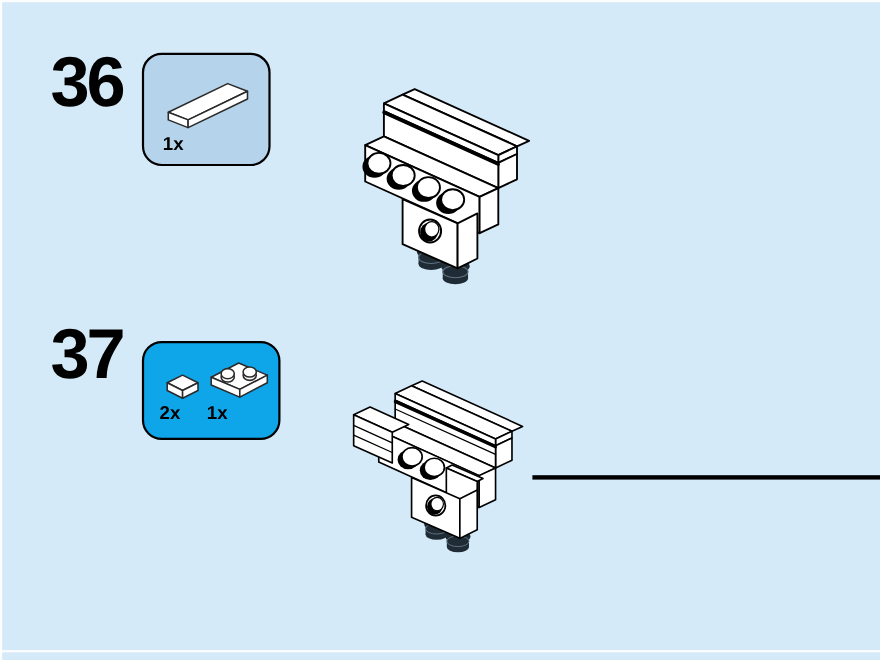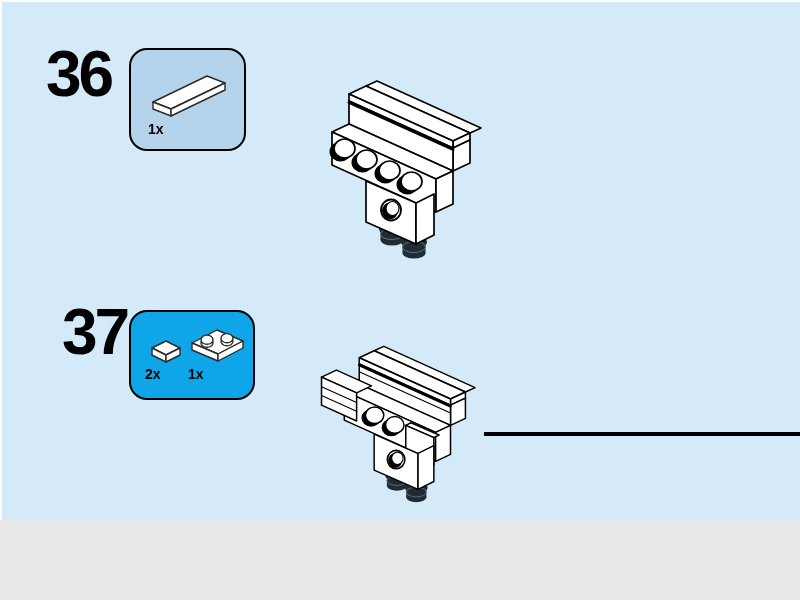--- a/index.html
+++ b/index.html
@@ -1,30 +1,30 @@
 <!DOCTYPE html>
 <html><head>
 <meta charset="utf-8">
 <style>
   html,body{margin:0;padding:0;background:#e8e8e8;}
   .page{
-    position:relative;width:800px;height:520px;overflow:hidden;
+    position:relative;width:800px;height:600px;overflow:hidden;
     font-family:"Liberation Sans",sans-serif;
   }
   .edge{position:absolute;pointer-events:none;}
   .step-number{
     position:absolute;font-weight:700;font-size:64px;line-height:1;
     letter-spacing:-3px;color:#000;
   }
   .parts-box{
     position:absolute;box-sizing:border-box;
     border:2.5px solid #000;border-radius:18px;
   }
   .parts-box svg{position:absolute;overflow:visible;}
-  .qty{position:absolute;font-size:14px;font-weight:700;color:#000;}
+  .qty{position:absolute;font-size:17px;font-weight:700;color:#000;}
   .asm{position:absolute;overflow:visible;}
   .divider{position:absolute;height:4px;}
 </style>
 </head>
 <body>
 
 <div class="page" id="page" style="background: rgb(213, 234, 248);">
 
   <div class="edge" id="edge-top" style="left: 0px; top: 0px; width: 800px; height: 2px; background: rgb(255, 255, 255); opacity: 0.9;"></div>
   <div class="edge" id="edge-left" style="left: 0px; top: 0px; width: 2px; height: 600px; background: rgb(255, 255, 255); opacity: 0.9;"></div>
@@ -82,21 +82,21 @@
       </g>
       <polygon points="50,101 100,123 100,164 50,142" fill="#ffffff" stroke="#000000" stroke-width="1.7" stroke-linejoin="round"></polygon>
       <polygon points="100,123 118,114 118,155 100,164" fill="#ffffff" stroke="#000000" stroke-width="1.7" stroke-linejoin="round"></polygon>
       <g>
         <ellipse cx="75" cy="130" rx="10" ry="10.5" fill="#ffffff" stroke="#000000" stroke-width="1.8"></ellipse>
         <ellipse cx="74" cy="131" rx="8" ry="8.5" fill="#000000" stroke="none" stroke-width="1.6"></ellipse>
         <ellipse cx="76.5" cy="128.5" rx="6.5" ry="7" fill="#ffffff" stroke="#000000" stroke-width="1.2"></ellipse>
       </g>
     </svg>
 
-  <div class="step-number" style="left:46px;top:300px;margin-left:16px;">37</div>
+  <div class="step-number" style="left:46px;top:290px;">37</div>
 
   <div class="parts-box" id="box37" style="left: 129px; top: 310px; width: 126px; height: 90px; background: #0ea5e9; border-color: rgb(0, 0, 0);">
     <svg id="part37a" width="38" height="34" viewBox="0 0 38 34" style="left:16px;top:20px;">
         <polygon points="5,16 19,9 33,16 19,23" fill="#ffffff" stroke="#2a2a2a" stroke-width="1.4" stroke-linejoin="round"></polygon>
         <polygon points="5,16 19,23 19,30 5,23" fill="#ffffff" stroke="#2a2a2a" stroke-width="1.4" stroke-linejoin="round"></polygon>
         <polygon points="19,23 33,16 33,23 19,30" fill="#ffffff" stroke="#2a2a2a" stroke-width="1.4" stroke-linejoin="round"></polygon>
       </svg>
     <svg id="part37b" width="62" height="46" viewBox="0 0 62 46" style="left:56px;top:6px;">
         <polygon points="5,25 30,12 56,23 31,36" fill="#ffffff" stroke="#2a2a2a" stroke-width="1.4" stroke-linejoin="round"></polygon>
         <polygon points="5,25 31,36 31,43 5,32" fill="#ffffff" stroke="#2a2a2a" stroke-width="1.4" stroke-linejoin="round"></polygon>

